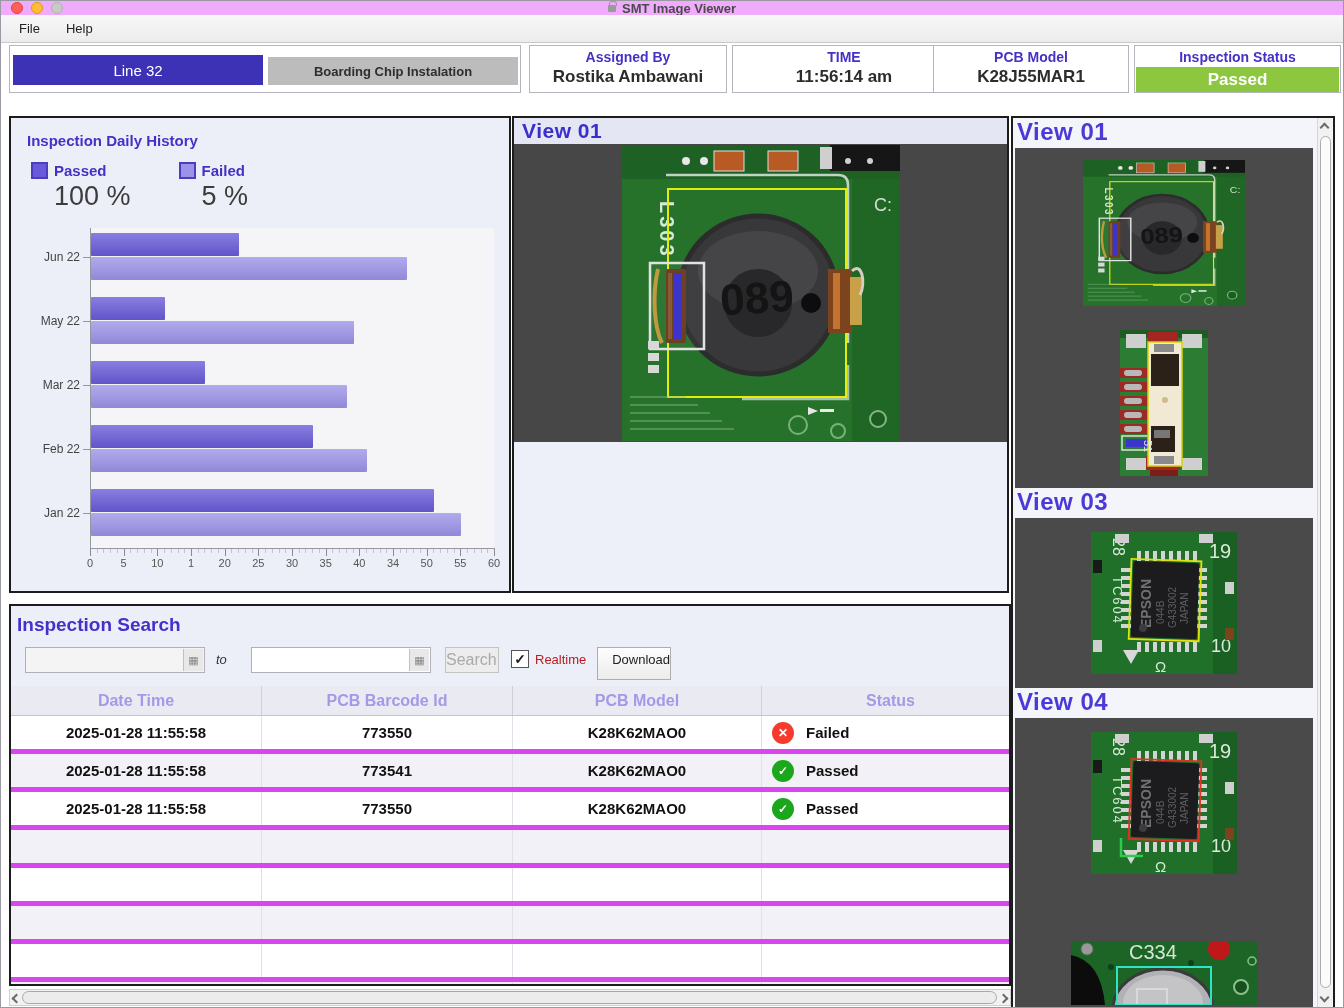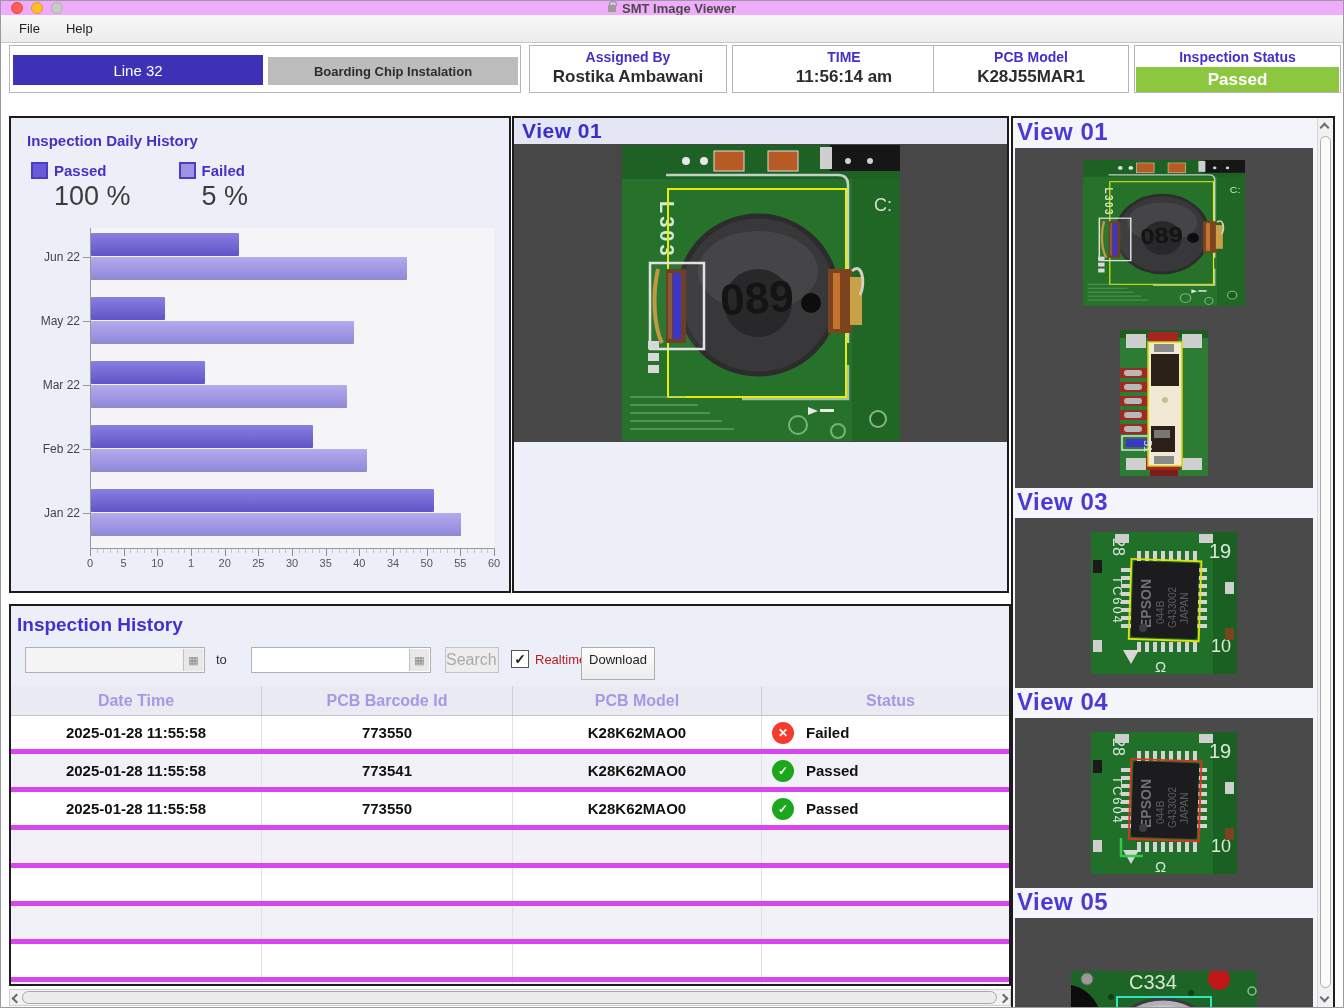--- a/index.html
+++ b/index.html
@@ -75,26 +75,26 @@
   .chev-down { position:absolute; left:3px; bottom:6px; transform:rotate(225deg); }
 
   
   .panel-hist { position:absolute; left:8px; top:603px; width:1002px; height:382px; background:#edeff8; border:2px solid #1c1c1c; overflow:hidden; }
   .hist-title { position:absolute; left:6px; top:8px; font-size:19px; font-weight:bold; color:#4331cb; }
   .ctrl-row { position:absolute; left:0; top:41px; width:100%; height:28px; }
   .date-input { position:absolute; top:0; width:180px; height:26px; background:#fff; border:1px solid #b0b0b8; }
   .date-from { left:14px; background:#f4f4f4; }
   .date-to { left:240px; }
   .cal-btn { position:absolute; right:1px; top:1px; width:20px; height:22px; background:#e8e8e8; border-left:1px solid #c0c0c8; color:#888; font-size:11px; text-align:center; line-height:22px; }
-  .to-label { position:absolute; left:205px; top:5px; font-size:13px; color:#333; }
+  .to-label { position:absolute; left:205px; top:5px; font-size:13px; color:#333;font-style:italic; }
   .btn { border:1px solid #adadad; background:linear-gradient(#fdfdfd,#ececec); font-size:13px; color:#222; text-align:center; }
   .btn-search { position:absolute; left:434px; top:0; width:54px; height:26px; line-height:24px; color:#aaa; background:#ededed; border:1px solid #c4c4c4; }
   .checkbox { position:absolute; left:500px; top:3px; width:18px; height:18px; background:#fff; border:1.5px solid #555; font-size:14px; font-weight:bold; color:#222; text-align:center; line-height:17px; }
   .realtime-label { position:absolute; left:524px; top:5px; font-size:13px; color:#b91c1c; }
-  .btn-download { position:absolute; left:570px; top:0; width:74px; height:33px; line-height:24px; }
+  .btn-download { position:absolute; left:586px; top:0; width:74px; height:33px; line-height:24px;text-align:right; }
 
   .table { position:absolute; left:0; top:80px; width:100%; }
   .thead { display:flex; height:30px; background:#eaeaf2; border-bottom:1px solid #c4c4ce; }
   .th { font-size:16px; font-weight:bold; color:#a698e8; display:flex; align-items:center; justify-content:center; border-right:1px solid #cfcfd9; }
   .trow { display:flex; height:38px; background:#fff; border-bottom:5px solid #d946ef; }
   .trow.alt { background:#f1f1f7; }
   .td { font-size:15px; font-weight:bold; color:#111; display:flex; align-items:center; justify-content:center; border-right:1px solid #e0e0e8; }
   .td:last-child, .th:last-child { border-right:none; }
   .c0 { width:252px; } .c1 { width:252px; } .c2 { width:250px; } .c3 { width:248px; justify-content:flex-start; padding-left:10px; }
   .status-icon { width:22px; height:22px; border-radius:50%; color:#fff; font-size:12px; font-weight:bold; text-align:center; line-height:22px; margin-right:12px; }
@@ -537,21 +537,20 @@
       <text x="4" y="13" font-size="10" fill="#5e5e63">044B</text>
       <text x="0" y="25" font-size="10" fill="#5e5e63">G433002</text>
       <text x="4" y="37" font-size="10" fill="#5e5e63">JAPAN</text>
     </g>
     <circle cx="52" cy="96" r="4" fill="#3c3c40"></circle>
     <polygon points="40,132 48,118 32,118" fill="#d8d8d8"></polygon>
     <text x="64" y="140" font-size="15" fill="#d8ead8" font-family="sans-serif">Ω</text>
   <path d="M30,106 L30,124 L52,124" stroke="#2ecb4e" stroke-width="2.5" fill="none"></path>
           </svg>
         </div>
-        <div class="view-label">View 05</div>
         <div class="thumb">
           <svg viewBox="0 0 186 64" preserveAspectRatio="none" class="img-capacitor">
     <rect width="186" height="64" fill="#1d6527"></rect>
     <circle cx="16" cy="8" r="6" fill="#999" stroke="#666"></circle>
     <circle cx="40" cy="26" r="3" fill="#123f18"></circle>
             <circle cx="120" cy="22" r="3" fill="#123f18"></circle>
     <text x="58" y="18" font-size="20" fill="#d4e6d4" font-family="sans-serif">C334</text>
     <circle cx="148" cy="8" r="11" fill="#c01818"></circle>
     <path d="M0,14 Q30,20 34,64 L0,64 Z" fill="#0c0c0c"></path>
     <ellipse cx="92" cy="68" rx="50" ry="40" fill="#b2b2b6"></ellipse>
@@ -565,21 +564,21 @@
         </div>
       </div>
     <div class="vscroll">
       <span class="chev chev-up"></span>
       <div class="vthumb"></div>
       <span class="chev chev-down"></span>
     </div>
   </div>
 
   <div class="panel-hist">
-    <div class="hist-title">Inspection History</div>
+    <div class="hist-title">Inspection Search</div>
     <div class="ctrl-row">
       <div class="date-input date-from">
         <span class="cal-btn">▦</span>
       </div>
       <span class="to-label">to</span>
       <div class="date-input date-to">
         <span class="cal-btn">▦</span>
       </div>
       <div class="btn-search">Search</div>
       <div class="checkbox">✓</div>

